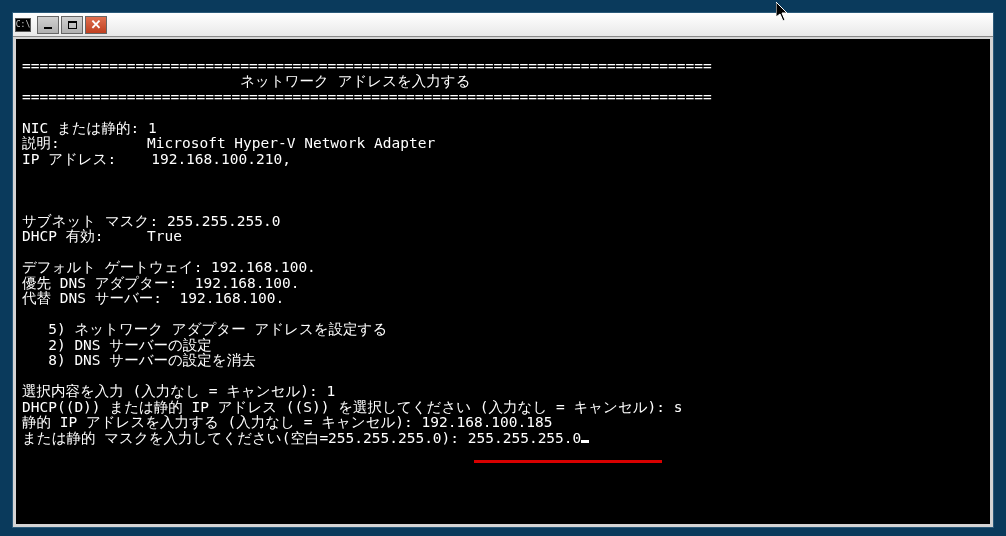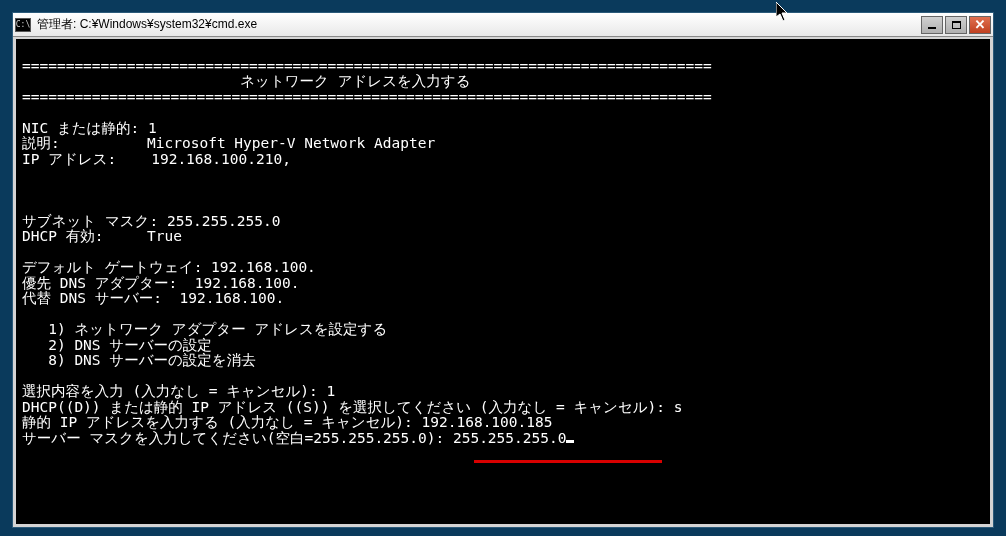--- a/index.html
+++ b/index.html
@@ -113,21 +113,20 @@
     pointer-events: none;
     z-index: 100;
   }
 </style>
 </head>
 <body>
 
 <div class="window">
   <div class="titlebar">
     <span class="title-icon">C:\</span>
-    <span class="title-text">管理者: C:¥Windows¥system32¥cmd.exe</span>
     <div class="win-controls">
       <div class="win-btn">
           <div class="min-glyph"></div>
         </div>
       <div class="win-btn">
           <div class="max-glyph"></div>
         </div>
       <div class="win-btn close">
           <span class="close-glyph">✕</span>
         </div>
@@ -145,28 +144,28 @@
 
 
 
 <span>サブネット マスク:</span> <span>255.255.255.0</span>
 <span>DHCP 有効:</span>     <span>True</span>
 
 <span>デフォルト ゲートウェイ:</span> <span>192.168.100.</span>
 <span>優先 DNS アダプター:</span>  <span>192.168.100.</span>
 <span>代替 DNS サーバー:</span>  <span>192.168.100.</span>
 
-<span>   1) ネットワーク アダプター アドレスを設定する</span>
+<span>   5) ネットワーク アダプター アドレスを設定する</span>
 <span>   2) DNS サーバーの設定</span>
 <span>   8) DNS サーバーの設定を消去</span>
 
 <span>選択内容を入力 (入力なし = キャンセル):</span> <span>1</span>
 <span>DHCP((D)) または静的 IP アドレス ((S)) を選択してください (入力なし = キャンセル):</span> <span>s</span>
 <span>静的 IP アドレスを入力する (入力なし = キャンセル):</span> <span>192.168.100.185</span>
-<span>サーバー マスクを入力してください(空白=255.255.255.0):</span> <span>255.255.255.0</span><span class="cursor"></span>
+<span>または静的 マスクを入力してください(空白=255.255.255.0):</span> <span>255.255.255.0</span><span class="cursor"></span>
 <div class="underline" style="left:458px;top:421px;width:188px;"></div>
     </div>
   </div>
 </div>
 
 <svg class="mouse-cursor" viewBox="0 0 14 20">
   <path d="M0 0 L0 15 L4 12 L7 19 L9 18 L6 11 L11 11 Z" fill="#000" stroke="#fff" stroke-width="1"></path>
 </svg>
 
 </body></html>

